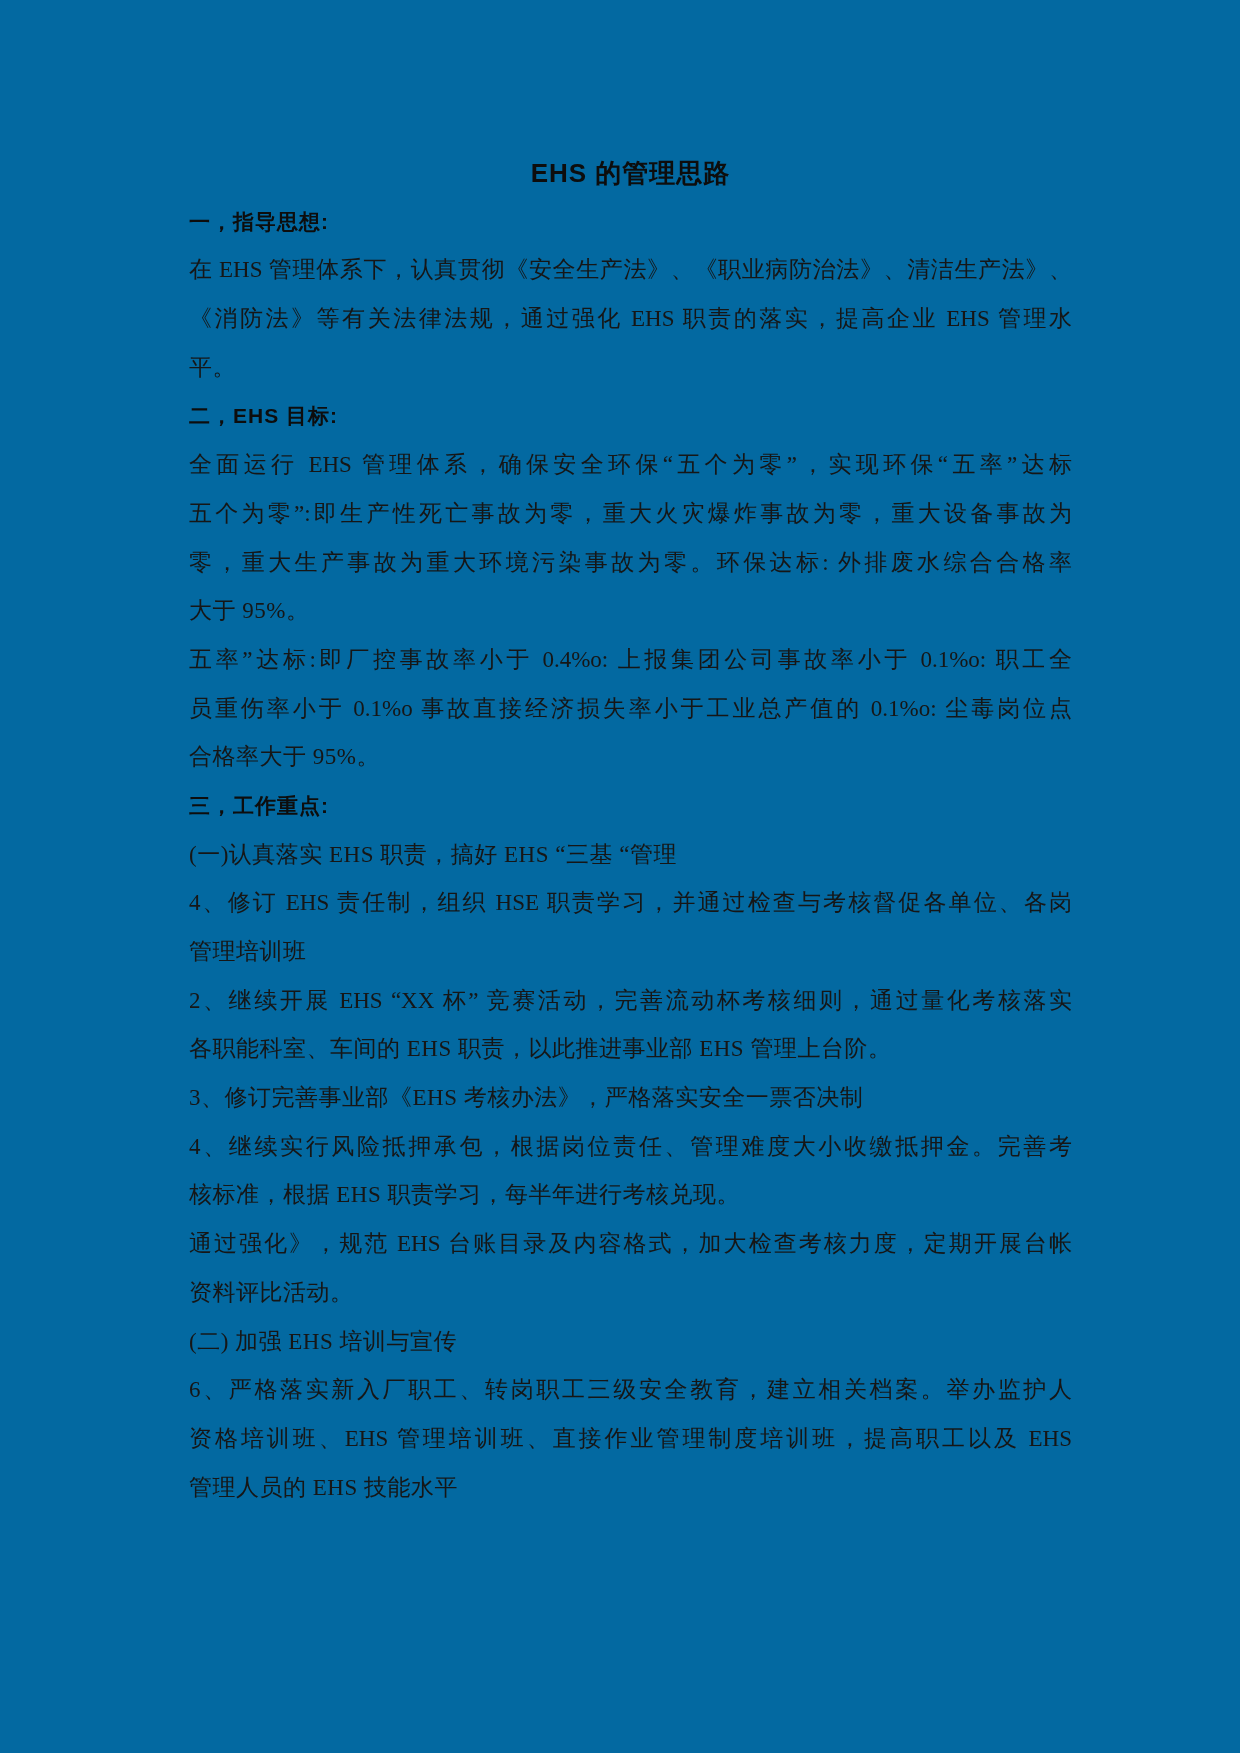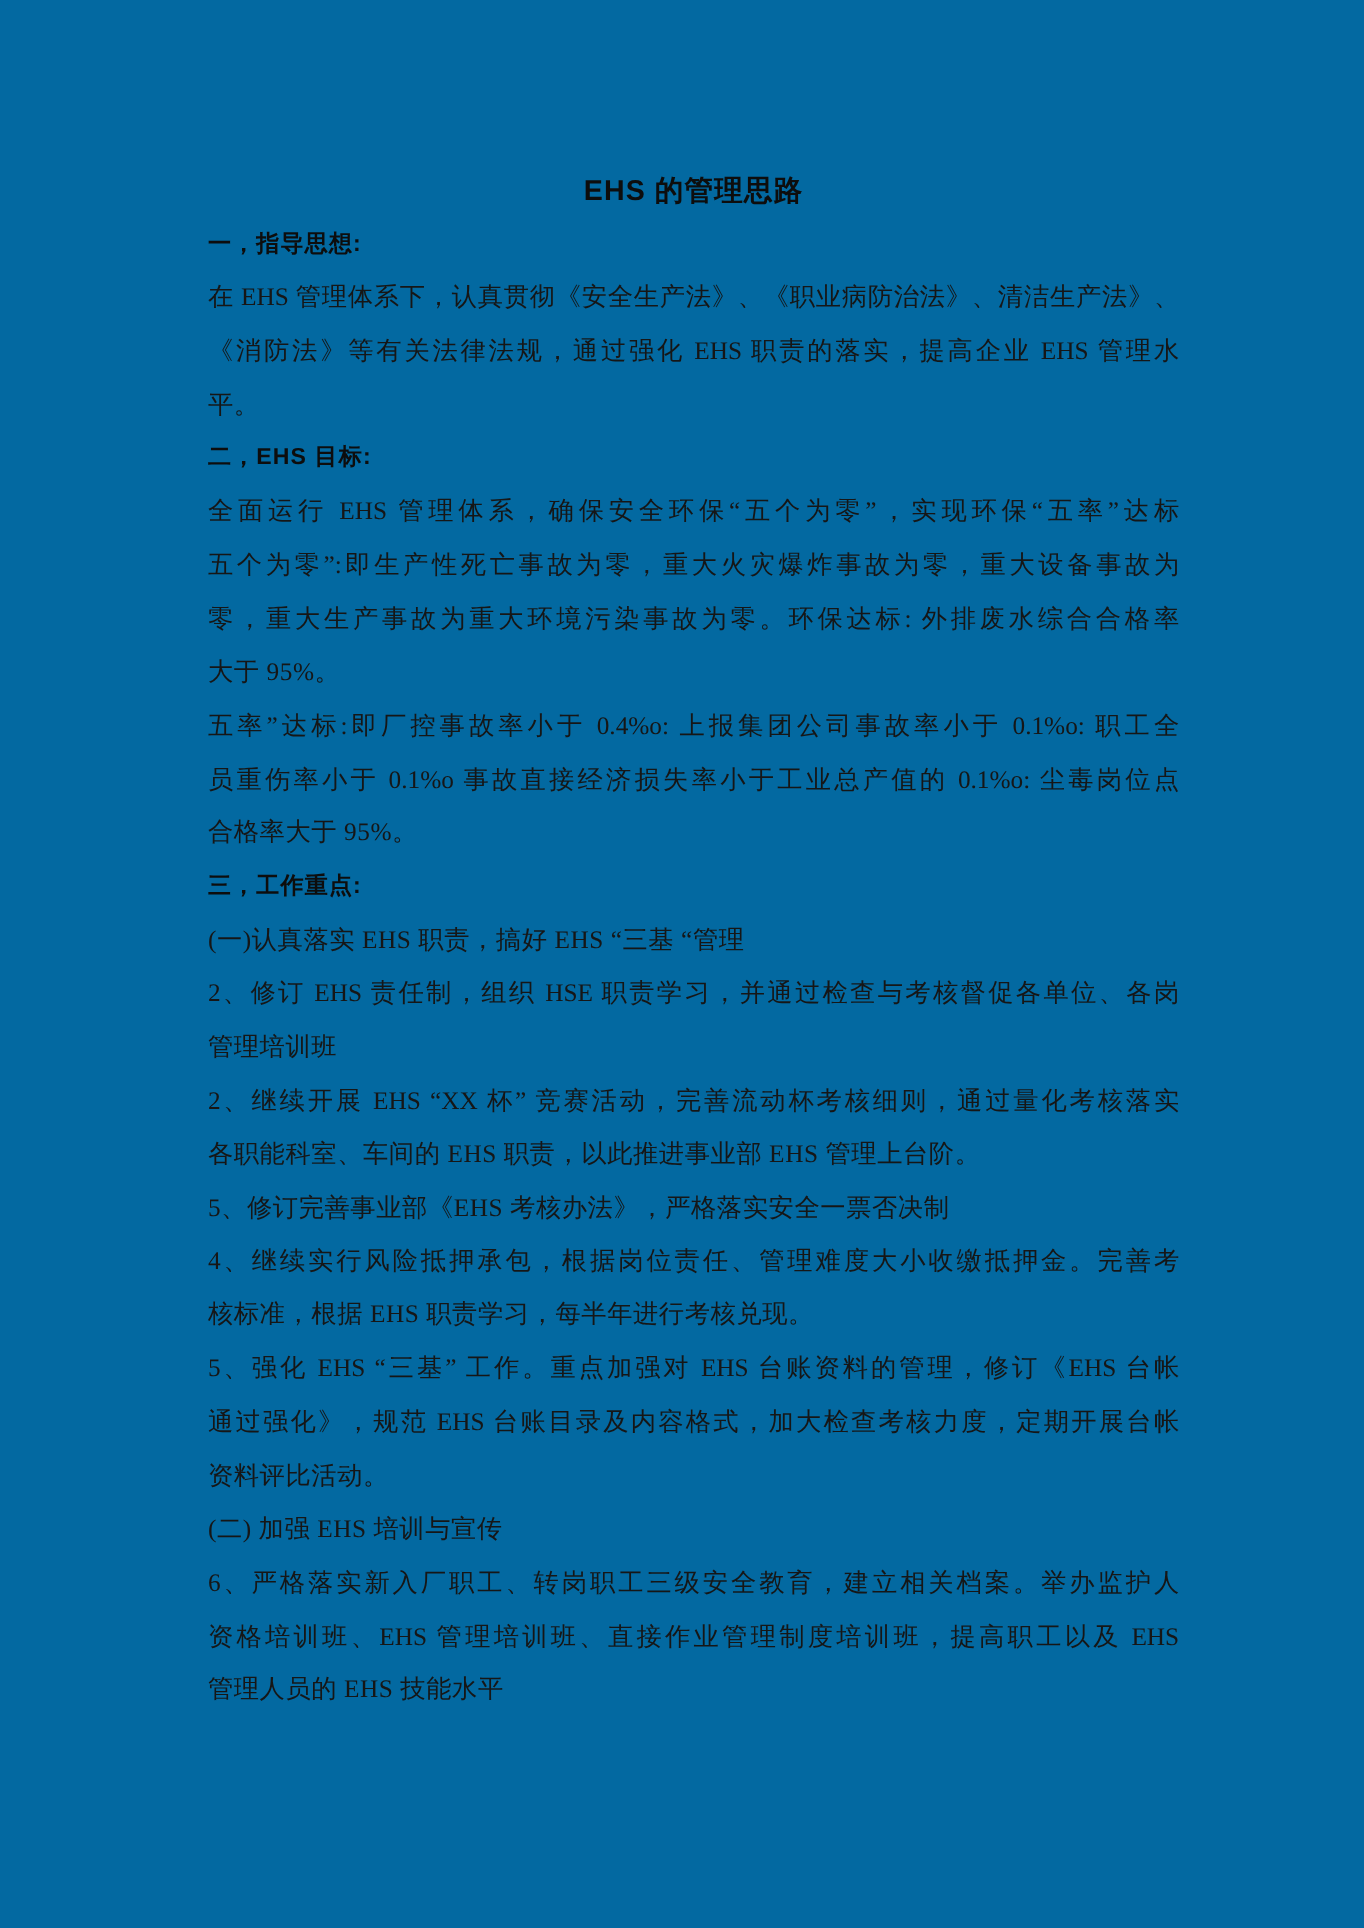--- a/index.html
+++ b/index.html
@@ -63,28 +63,27 @@
       <div class="line heading">二，EHS 目标:</div>
       <div class="line paragraph just">全面运行 EHS 管理体系，确保安全环保“五个为零”，实现环保“五率”达标</div>
       <div class="line paragraph just">五个为零”:即生产性死亡事故为零，重大火灾爆炸事故为零，重大设备事故为</div>
       <div class="line paragraph just">零，重大生产事故为重大环境污染事故为零。环保达标: 外排废水综合合格率</div>
       <div class="line paragraph">大于 95%。</div>
       <div class="line paragraph just">五率”达标:即厂控事故率小于 0.4%o: 上报集团公司事故率小于 0.1%o: 职工全</div>
       <div class="line paragraph just">员重伤率小于 0.1%o 事故直接经济损失率小于工业总产值的 0.1%o: 尘毒岗位点</div>
       <div class="line paragraph">合格率大于 95%。</div>
       <div class="line heading">三，工作重点:</div>
       <div class="line paragraph">(一)认真落实 EHS 职责，搞好 EHS “三基 “管理</div>
-      <div class="line paragraph just">2、修订 EHS 责任制，组织 HSE 职责学习，并通过检查与考核督促各单位、各岗</div>
+      <div class="line paragraph just">4、修订 EHS 责任制，组织 HSE 职责学习，并通过检查与考核督促各单位、各岗</div>
       <div class="line paragraph">管理培训班</div>
       <div class="line paragraph just">2、继续开展 EHS “XX 杯” 竞赛活动，完善流动杯考核细则，通过量化考核落实</div>
       <div class="line paragraph">各职能科室、车间的 EHS 职责，以此推进事业部 EHS 管理上台阶。</div>
-      <div class="line paragraph">5、修订完善事业部《EHS 考核办法》，严格落实安全一票否决制</div>
+      <div class="line paragraph">3、修订完善事业部《EHS 考核办法》，严格落实安全一票否决制</div>
       <div class="line paragraph just">4、继续实行风险抵押承包，根据岗位责任、管理难度大小收缴抵押金。完善考</div>
       <div class="line paragraph">核标准，根据 EHS 职责学习，每半年进行考核兑现。</div>
-      <div class="line paragraph just">5、强化 EHS “三基” 工作。重点加强对 EHS 台账资料的管理，修订《EHS 台帐</div>
       <div class="line paragraph just">通过强化》，规范 EHS 台账目录及内容格式，加大检查考核力度，定期开展台帐</div>
       <div class="line paragraph">资料评比活动。</div>
       <div class="line paragraph">(二) 加强 EHS 培训与宣传</div>
       <div class="line paragraph just">6、严格落实新入厂职工、转岗职工三级安全教育，建立相关档案。举办监护人</div>
       <div class="line paragraph just">资格培训班、EHS 管理培训班、直接作业管理制度培训班，提高职工以及 EHS</div>
       <div class="line paragraph">管理人员的 EHS 技能水平</div>
     </div>
 </div>
 
 </body></html>

